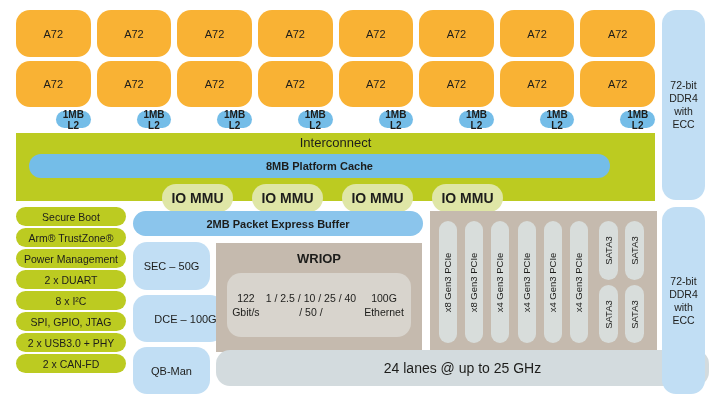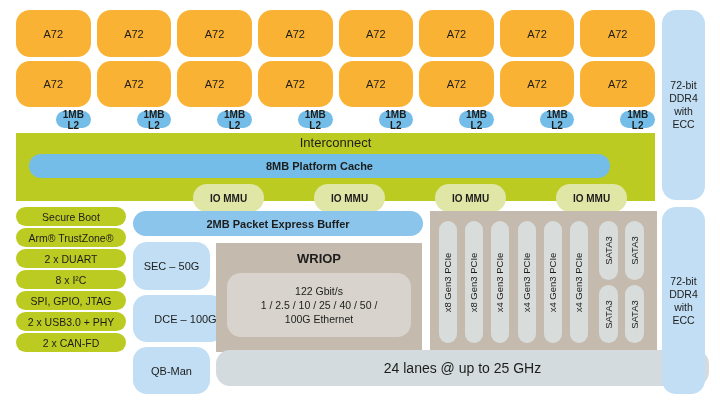--- a/index.html
+++ b/index.html
@@ -19,40 +19,40 @@
   .l2row{top:111px;height:17px;}
   .l2{flex:1;background:var(--blue_mid,#74BDE8);font-size:10px;font-weight:bold;margin-left:40px;}
 
   
   .interconnect{left:16px;top:133px;width:639px;height:68px;background:var(--green,#BCCB21);}
   .ic-title{position:absolute;left:0;top:2px;width:100%;text-align:center;font-size:13px;}
   .cache{position:absolute;left:13px;top:21px;width:581px;height:24px;
          background:var(--blue_mid,#74BDE8);font-size:11px;font-weight:bold;}
   .mmu-row{position:absolute;left:146px;top:51px;height:15px;display:flex;gap:19px;}
   .mmu{width:71px;height:28px;background:var(--green_light,#DFE6A6);
-       font-size:10px;font-weight:bold;margin-left:31px;}
+       font-size:14px;font-weight:bold;}
 
   
   .periph-col{left:16px;top:207px;width:110px;display:flex;flex-direction:column;gap:2px;}
   .periph{height:19px;background:var(--green,#BCCB21);font-size:10.5px;}
 
   
   .packet{left:133px;top:211px;width:290px;height:25px;
           background:var(--blue_packet,#8BC5EC);font-size:11px;font-weight:bold;}
   .accel{left:133px;width:77px;background:var(--blue_light,#C1DEF4);font-size:11px;}
   .sec{top:242px;height:48px;}
   .dce{top:295px;height:47px;padding-left:14px;}
   .qbman{top:347px;height:47px;}
 
   
   .wriop{left:216px;top:243px;width:206px;height:109px;background:var(--tan,#C5BAAE);}
   .wriop-title{position:absolute;left:0;top:8px;width:100%;text-align:center;
                font-size:13px;font-weight:bold;}
   .wriop-inner{position:absolute;left:11px;top:30px;width:184px;height:64px;
-               background:var(--gray_warm,#D8D4CD);flex-direction:column;
+               background:var(--gray_warm,#D8D4CD);
                font-size:10.5px;line-height:14px;}
 
   
   .serdes{left:430px;top:211px;width:227px;height:142px;background:var(--tan,#C5BAAE);}
   .lane{position:absolute;background:var(--gray_cool,#D8DDDB);}
   .vtext{transform:rotate(-90deg);white-space:nowrap;font-size:9.5px;}
   .pcie{top:10px;height:122px;width:18px;}
   .p0{left:9px;}.p1{left:35px;}.p2{left:61px;}.p3{left:88px;}.p4{left:114px;}.p5{left:140px;}
   .sata{width:19px;}
   .st{top:10px;height:59px;}
@@ -115,20 +115,21 @@
       <div class="mmu ctr">IO MMU</div>
       <div class="mmu ctr">IO MMU</div>
       <div class="mmu ctr">IO MMU</div>
       <div class="mmu ctr">IO MMU</div>
     </div>
   </div>
 
   <div class="abs periph-col">
     <div class="periph ctr">Secure Boot</div>
     <div class="periph ctr">Arm® TrustZone®</div>
+    <div class="periph ctr">Power Management</div>
     <div class="periph ctr">2 x DUART</div>
     <div class="periph ctr">8 x I²C</div>
     <div class="periph ctr">SPI, GPIO, JTAG</div>
     <div class="periph ctr">2 x USB3.0 + PHY</div>
     <div class="periph ctr">2 x CAN-FD</div>
   </div>
 
   <div class="abs packet ctr">2MB Packet Express Buffer</div>
   <div class="abs accel sec ctr">SEC – 50G</div>
   <div class="abs accel dce ctr">DCE – 100G</div>

